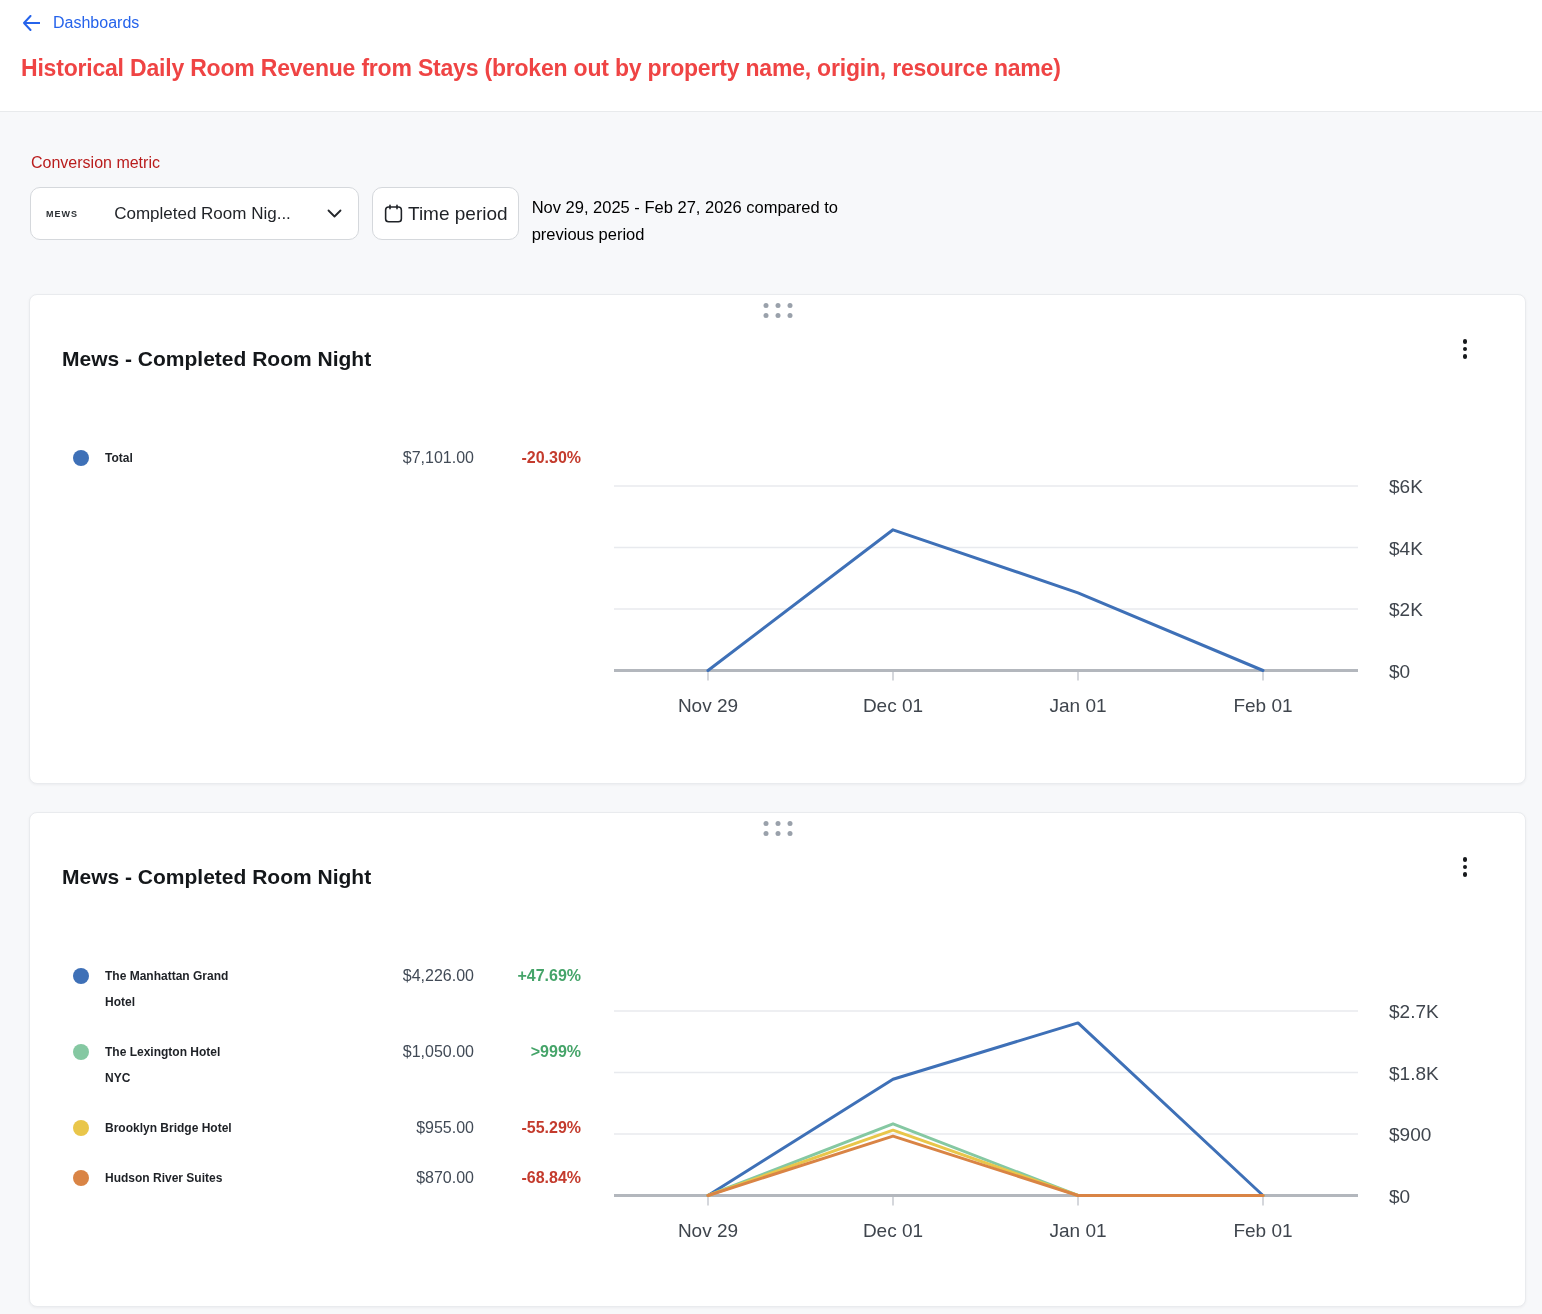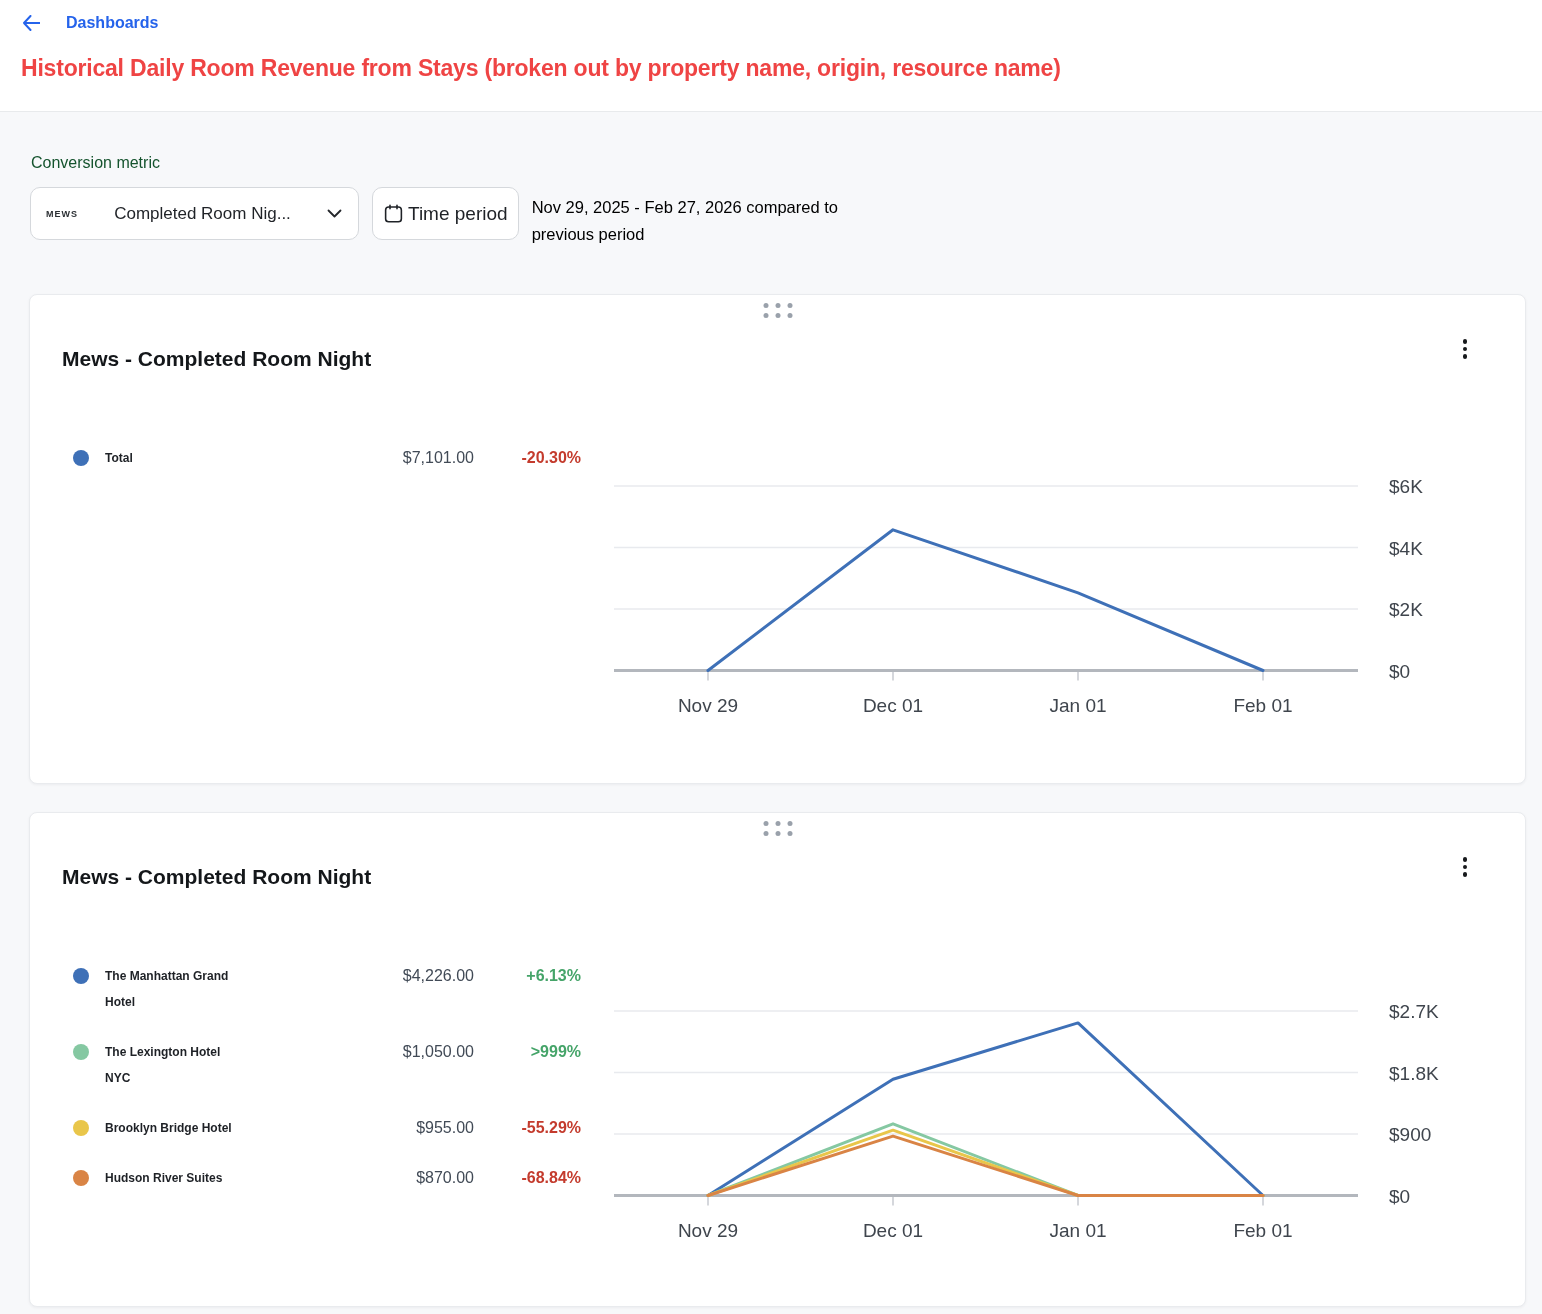--- a/index.html
+++ b/index.html
@@ -5,24 +5,24 @@
   * { margin:0; padding:0; box-sizing:border-box; }
   html,body { width:1542px; height:1314px; }
   body {
     font-family:"Liberation Sans", sans-serif;
     background:#f7f8fa;
     color:#1d2126;
     overflow:hidden;
   }
   
   .header { background:#fff; padding:14px 32px 28px 21px; border-bottom:1px solid #e8eaec; }
-  .back-link { display:inline-flex; align-items:center; gap:26px; color:#2563eb; font-size:16px; font-weight:700; text-decoration:none; cursor:pointer; margin-left:1px; }
+  .back-link { display:inline-flex; align-items:center; gap:13px; color:#2563eb; font-size:16px; font-weight:400; text-decoration:none; cursor:pointer; margin-left:1px; }
   .page-title { margin-top:18px; font-size:23px; line-height:30px; font-weight:700; color:#ef4444; letter-spacing:-0.2px; }
   
-  .metric-label { margin:42px 12px 0 31px; font-size:16px; color:#14532d; }
+  .metric-label { margin:42px 12px 0 31px; font-size:16px; color:#b91c1c; }
   .controls-row { margin:15px 0 0 30px; display:flex; align-items:flex-start; gap:13px; }
   .select-btn, .time-btn {
     height:53px; background:#fff; border:1px solid #d5d8dc; border-radius:10px;
     display:inline-flex; align-items:center; cursor:pointer;
     font-family:"Liberation Sans", sans-serif;
   }
   .select-btn { width:329px; padding:0 16px 0 15px; gap:11px; }
   .brand-mark { font-size:9px; font-weight:700; letter-spacing:1px; color:#2c3034; flex:none; }
   .select-value { font-size:17px; color:#1f2227; font-weight:500; white-space:nowrap; overflow:hidden; flex:1; }
   .chevron { flex:none; }
@@ -158,21 +158,21 @@
       <i></i>
       <i></i>
     </button>
   <div class="card-title">Mews - Completed Room Night</div>
 
   <div class="legend">
     <div class="legend-row">
       <span class="legend-dot" style="background: rgb(62, 112, 183);"></span>
       <span class="legend-label">The Manhattan Grand Hotel</span>
       <span class="legend-value">$4,226.00</span>
-      <span class="chg up">+6.13%</span>
+      <span class="chg up">+47.69%</span>
     </div>
     <div class="legend-row">
       <span class="legend-dot" style="background: rgb(133, 200, 162);"></span>
       <span class="legend-label">The Lexington Hotel NYC</span>
       <span class="legend-value">$1,050.00</span>
       <span class="chg up">&gt;999%</span>
     </div>
     <div class="legend-row">
       <span class="legend-dot" style="background: rgb(233, 198, 74);"></span>
       <span class="legend-label">Brooklyn Bridge Hotel</span>

